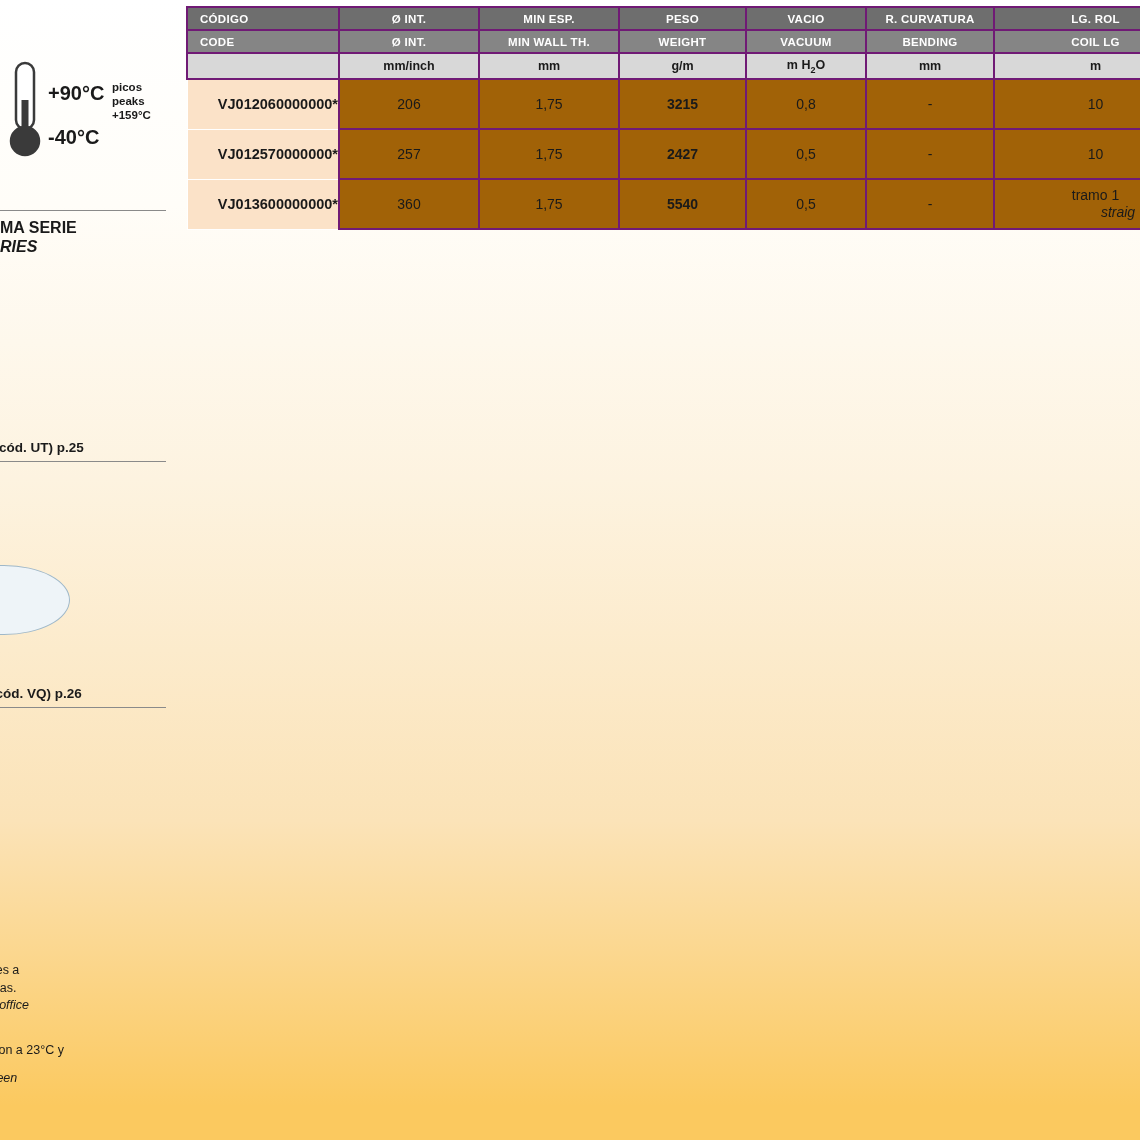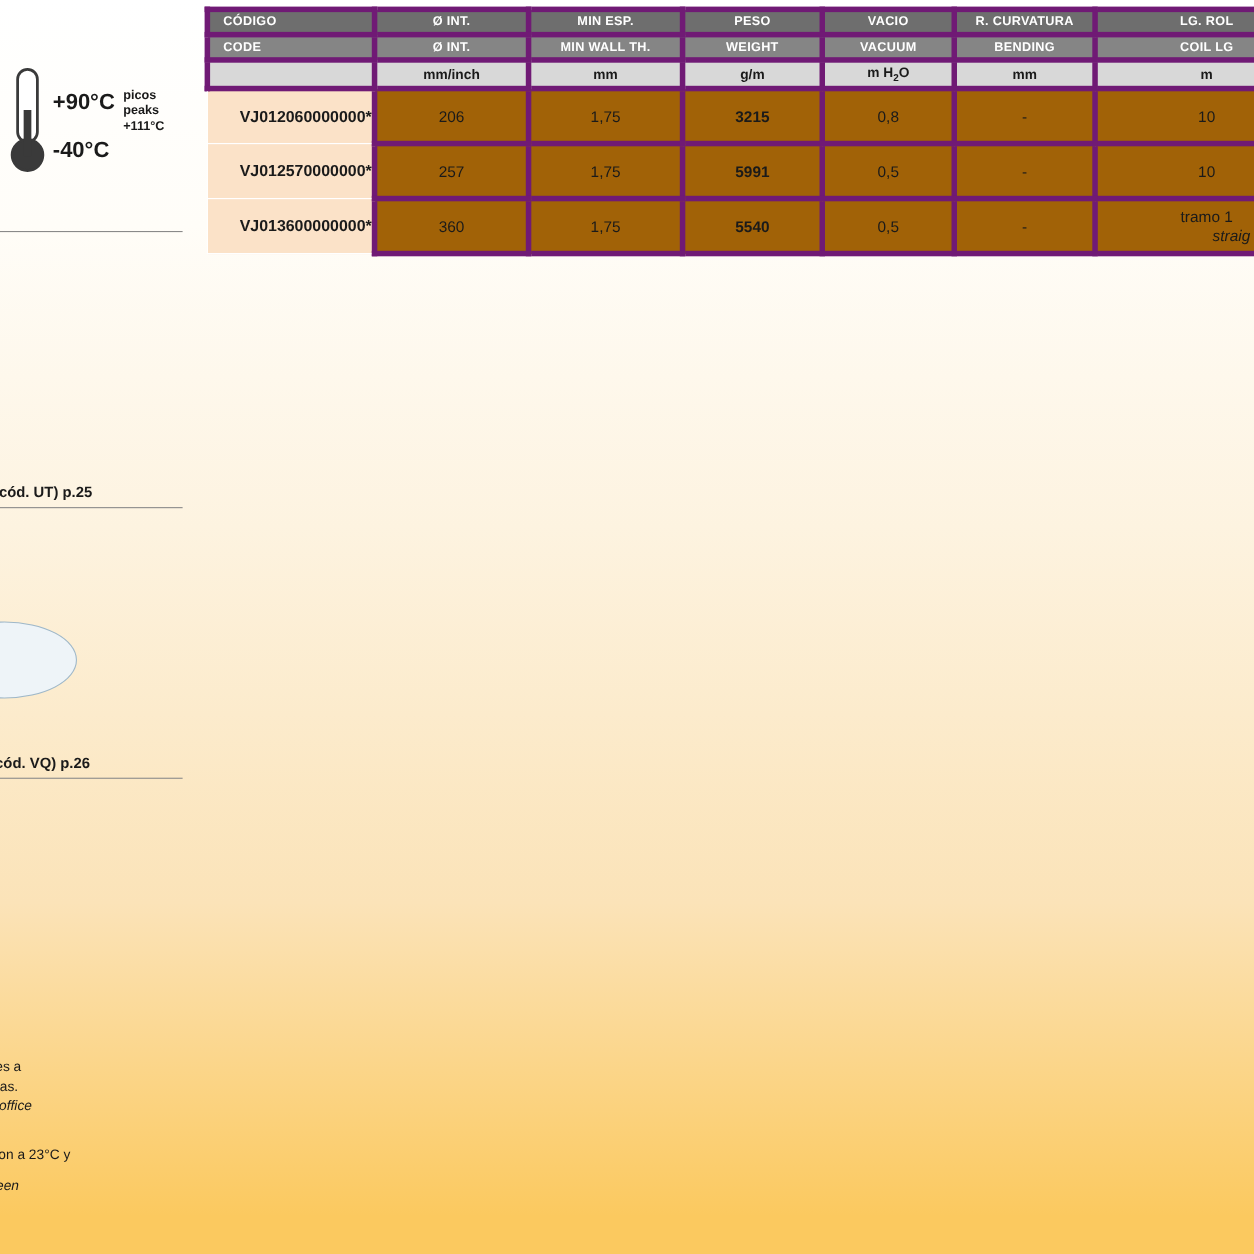--- a/index.html
+++ b/index.html
@@ -121,21 +121,21 @@
     left: 186px;
     top: 6px;
     width: 1010px;
   }
   table.tech {
     border-collapse: collapse;
     table-layout: fixed;
     width: 1010px;
   }
   table.tech th, table.tech td {
-    border: 5px solid #701a75;
+    border: 2px solid #701a75;
     padding: 0;
     text-align: center;
     vertical-align: middle;
   }
   .hdr-es th {
     background: #6e6e6e;
     color: #ffffff;
     font-size: 11.5px;
     font-weight: bold;
     height: 23px;
@@ -196,26 +196,30 @@
     <svg class="thermo-svg" width="34" height="104" viewBox="0 0 34 104">
       <rect x="8" y="3" width="18" height="66" rx="9" ry="9" fill="#ffffff" stroke="#3a3a3a" stroke-width="2.5"></rect>
       <circle cx="17" cy="81" r="14" fill="#3a3a3a" stroke="#3a3a3a" stroke-width="2.5"></circle>
       <rect x="13.5" y="40" width="7" height="42" fill="#3a3a3a"></rect>
     </svg>
     <div class="temp-hi">+90°C</div>
     <div class="temp-lo">-40°C</div>
     <div class="peaks">
       <div>picos</div>
       <div>peaks</div>
-      <div>+111°C</div>
+      <div>+159°C</div>
     </div>
   </div>
 
   <div class="hr-rule rule-1"></div>
 
+  <div class="serie-label">
+    <div class="serie-es">MA SERIE</div>
+    <div class="serie-en">RIES</div>
+  </div>
 
   <div class="xref xref-1">SC 0,75 (cód. UT) p.25</div>
   <div class="hr-rule rule-2"></div>
 
   <div class="ellipse-shape"></div>
 
   <div class="xref xref-2">SC 1,5 (cód. VQ) p.26</div>
   <div class="hr-rule rule-3"></div>
 
   <div class="footnotes">
@@ -278,21 +282,21 @@
         <td>1,75</td>
         <td class="weight">3215</td>
         <td>0,8</td>
         <td>-</td>
         <td>10</td>
       </tr>
       <tr class="body-row">
         <td class="code">VJ012570000000*</td>
         <td>257</td>
         <td>1,75</td>
-        <td class="weight">5991</td>
+        <td class="weight">2427</td>
         <td>0,5</td>
         <td>-</td>
         <td>10</td>
       </tr>
       <tr class="body-row">
         <td class="code">VJ013600000000*</td>
         <td>360</td>
         <td>1,75</td>
         <td class="weight">5540</td>
         <td>0,5</td>

